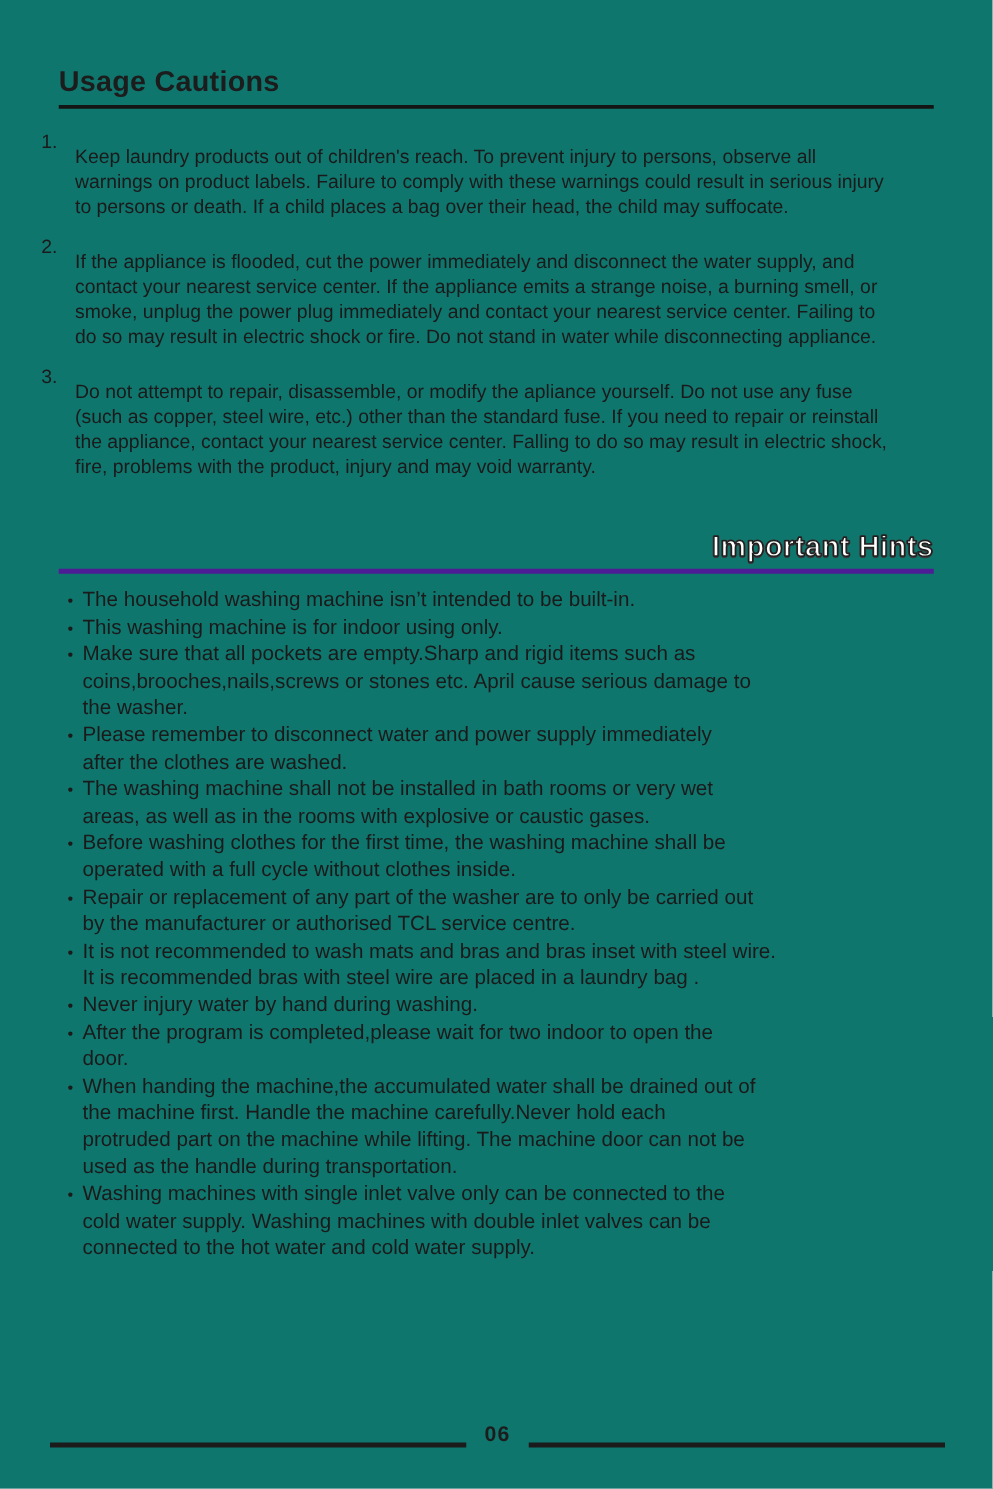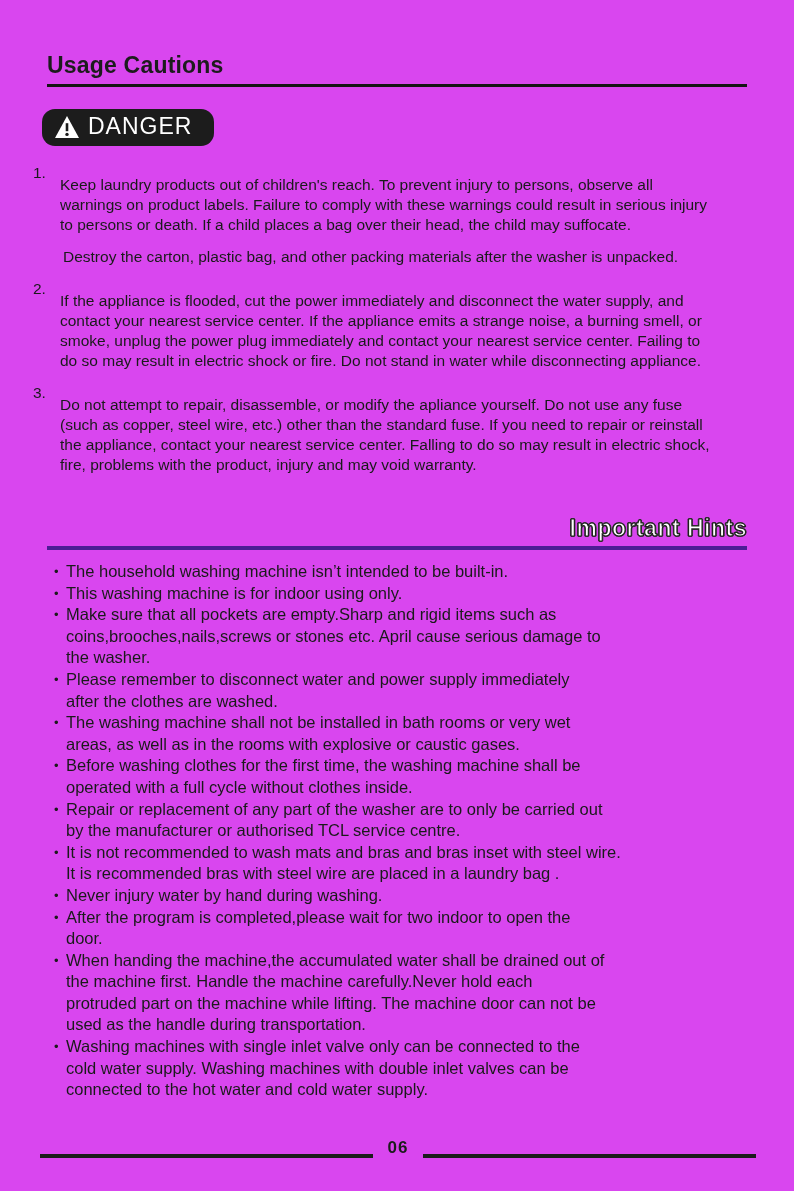--- a/index.html
+++ b/index.html
@@ -5,21 +5,21 @@
   html, body {
     margin: 0;
     padding: 0;
     background: #e8e8e8;
   }
   .page {
     position: relative;
     width: 794px;
     height: 1191px;
     margin: 0 auto;
-    background: #d946ef;
+    background: #0f766e;
     color: #1a1a1a;
     font-family: "Liberation Sans", "DejaVu Sans", sans-serif;
     overflow: hidden;
   }
 
   
   .title-wrap {
     margin: 52px 47px 0 47px;
     border-bottom: 3px solid #141414;
     padding-bottom: 5px;
@@ -147,41 +147,30 @@
 <body>
 
 <div class="page">
 
   
   <div class="title-wrap">
     <h1 class="page-title">Usage Cautions</h1>
   </div>
 
   
-  <div class="danger-badge">
-    <span>
-      <svg class="tri-icon" viewBox="0 0 24 22" aria-hidden="true">
-        <path d="M12 0 L24 22 L0 22 Z" fill="#ffffff"></path>
-        <rect x="10.7" y="7.2" width="2.6" height="8" fill="#1c1c1c"></rect>
-        <circle cx="12" cy="18.4" r="1.7" fill="#1c1c1c"></circle>
-      </svg>
-    </span>
-    <span class="badge-label">DANGER</span>
-  </div>
 
   
   <div class="danger-list">
 
     <div class="danger-item">
       <span class="num">1.</span>
       <div class="item-body">
         <p class="para">Keep laundry products out of children's reach. To prevent injury to persons, observe all
 warnings on product labels. Failure to comply with these warnings could result in serious injury
 to persons or death. If a child places a bag over their head, the child may suffocate.</p>
-        <p class="para">Destroy the carton, plastic bag, and other packing materials after the  washer is unpacked.</p>
       </div>
     </div>
 
     <div class="danger-item">
       <span class="num">2.</span>
       <div class="item-body">
         <p class="para">If the appliance is flooded, cut the power immediately and disconnect the water supply, and
 contact your nearest service center. If the appliance emits a strange noise, a burning smell, or
 smoke, unplug the power plug immediately and contact your nearest service center. Failing to
 do so may result in electric shock or fire.  Do not stand in water while disconnecting appliance.</p>

